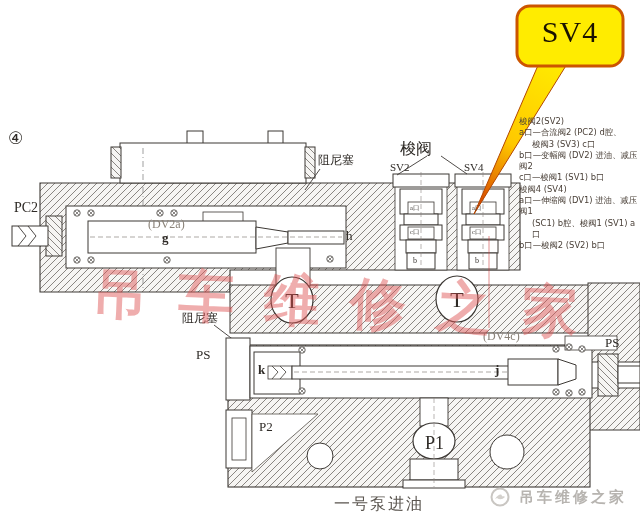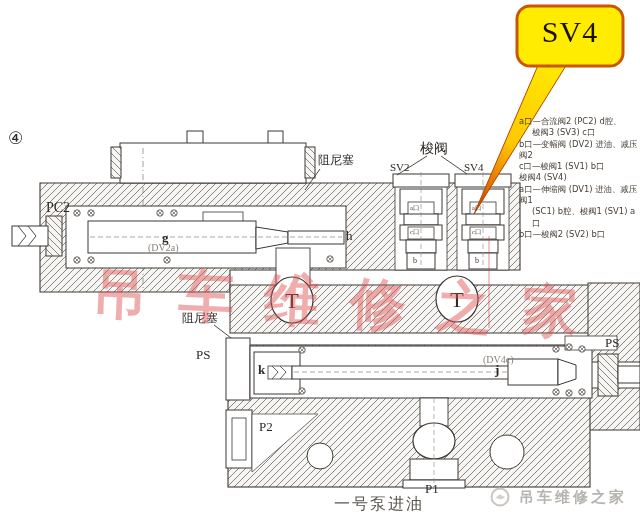--- a/index.html
+++ b/index.html
@@ -7,21 +7,21 @@
     position:relative; width:640px; height:526px; background:#ffffff;
     overflow:hidden; font-family:"Liberation Serif","DejaVu Serif",serif;
   }
   #art { position:absolute; left:0; top:0; z-index:1; }
   .lbl {
     position:absolute; z-index:3; white-space:nowrap; color:#2e2a26;
     font-family:"Liberation Serif","DejaVu Serif",serif; line-height:1;
   }
   .cn  { font-family:"DejaVu Sans","Liberation Sans",sans-serif; }
   .tiny { font-size:6.5px; color:#3c3834; z-index:4; }
-  .micro { font-size:10px; color:#8a8278; z-index:4;margin-top:25px; }
+  .micro { font-size:12px; color:#8a8278; z-index:4; }
   .ann {
     position:absolute; left:519px; top:116px; width:121px; z-index:3;
     font-size:8.4px; line-height:11.3px; color:#4a4038;
     font-family:"DejaVu Sans","Liberation Sans",sans-serif;
   }
   .ann .indent { padding-left:13px; }
   .callout-text {
     position:absolute; left:517px; top:15px; width:106px; z-index:5;
     text-align:center; font-size:30px; color:#1a1200; letter-spacing:1px;
     font-family:"Liberation Serif","DejaVu Serif",serif;
@@ -181,25 +181,25 @@
 
     <polygon points="539,63 567,64 474,214" fill="url(#tailG)" stroke="#b34700" stroke-width="1"></polygon>
     <rect x="517" y="6" width="106" height="60" rx="13" fill="#ffec00" stroke="#cc5500" stroke-width="3"></rect>
   </svg>
 
   <div class="lbl cn" style="left:8px; top:130px; font-size:17px;">④</div>
 
   <div class="callout-text">SV4</div>
 
   <div class="lbl cn" style="left:318px; top:154px; font-size:12px;">阻尼塞</div>
-  <div class="lbl cn" style="left:420px; top:141px; font-size:14px;">梭阀</div>
+  <div class="lbl cn" style="left:400px; top:141px; font-size:16px;">梭阀</div>
   <div class="lbl" style="left:390px; top:162px; font-size:11px;text-align:right;">SV2</div>
   <div class="lbl" style="left:464px; top:162px; font-size:11px;">SV4</div>
 
-  <div class="lbl" style="left:14px; top:201px; font-size:14px;margin-left:32px;">PC2</div>
+  <div class="lbl" style="left:14px; top:201px; font-size:14px;">PC2</div>
   <div class="lbl micro" style="left:148px; top:218px;">(DV2a)</div>
   <div class="lbl port" style="left:162px; top:231px; font-weight:bold;">g</div>
   <div class="lbl port" style="left:346px; top:229px;">h</div>
 
   <div class="lbl t-label" style="left:279px; top:290px;">T</div>
   <div class="lbl t-label" style="left:444px; top:289px;">T</div>
 
   <div class="lbl tiny" style="left:410px; top:205px;">a口</div>
   <div class="lbl tiny" style="left:410px; top:229px;">c口</div>
   <div class="lbl tiny" style="left:413px; top:257px; font-size:8px;">b</div>
@@ -208,23 +208,24 @@
   <div class="lbl tiny" style="left:475px; top:257px; font-size:8px;">b</div>
 
   <div class="lbl cn" style="left:182px; top:312px; font-size:12px;">阻尼塞</div>
   <div class="lbl" style="left:196px; top:348px; font-size:13px;">PS</div>
   <div class="lbl port" style="left:258px; top:363px; font-weight:bold;">k</div>
   <div class="lbl micro" style="left:483px; top:330px;">(DV4c)</div>
   <div class="lbl port" style="left:495px; top:363px; font-weight:bold;">j</div>
   <div class="lbl" style="left:605px; top:336px; font-size:13px;">PS</div>
 
   <div class="lbl" style="left:259px; top:420px; font-size:13px;">P2</div>
-  <div class="lbl" style="left:425px; top:434px; font-size:13px;margin-top:48px;">P1</div>
+  <div class="lbl" style="left:425px; top:434px; font-size:18px;">P1</div>
 
   <div class="ann">
+    <div>梭阀2(SV2)</div>
     <div>a口—合流阀2 (PC2) d腔、</div>
     <div class="indent">梭阀3 (SV3) c口</div>
     <div>b口—变幅阀 (DV2) 进油、减压阀2</div>
     <div>c口—梭阀1 (SV1) b口</div>
     <div>梭阀4 (SV4)</div>
     <div>a口—伸缩阀 (DV1) 进油、减压阀1</div>
     <div class="indent">(SC1) b腔、梭阀1 (SV1) a口</div>
     <div>b口—梭阀2 (SV2) b口</div>
   </div>
 

